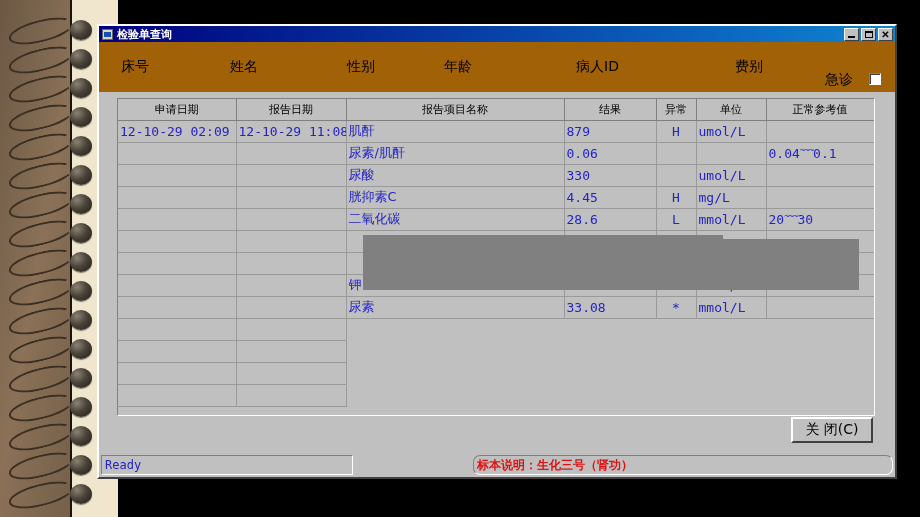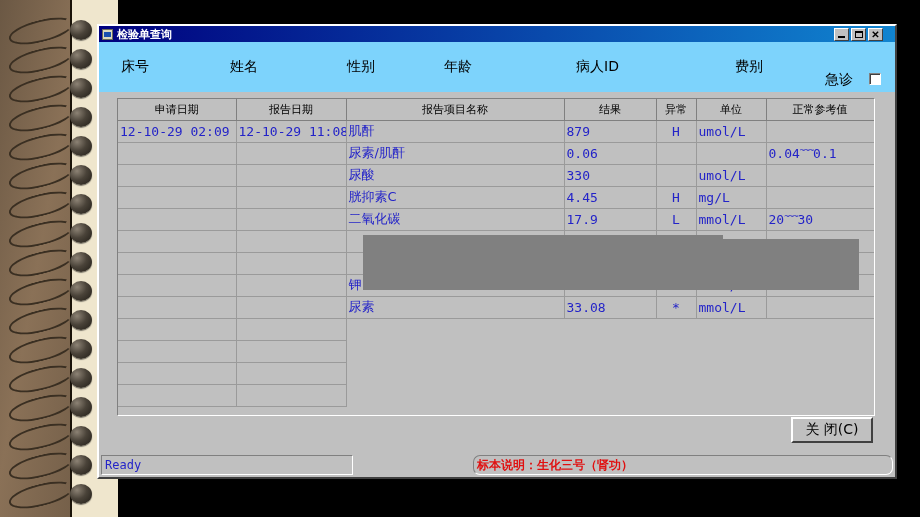--- a/index.html
+++ b/index.html
@@ -66,21 +66,21 @@
     border-top: 2px solid #ffffff;
     border-left: 2px solid #ffffff;
     border-right: 2px solid #404040;
     border-bottom: 2px solid #404040;
   }
 
   .titlebar {
     height: 16px;
     background: linear-gradient(to right, #00007e 0%, #1084d0 100%);
     display: flex; align-items: center;
-    padding: 0 12px 0 3px;
+    padding: 0 2px 0 3px;
   }
   .title-icon {
     width: 11px; height: 11px;
     background: #dcd8c0;
     border: 1px solid #6a6a5a;
     position: relative;
     flex: 0 0 auto;
     margin-right: 4px;
   }
   .title-icon:after {
@@ -114,21 +114,21 @@
     overflow: hidden;
   }
   .winbtn .g-min { position:absolute; left:3px; bottom:2px; width:7px; height:2px; background:#000; }
   .winbtn .g-max { position:absolute; left:3px; top:2px; width:8px; height:7px; border:1px solid #000; border-top-width:2px; }
   .winbtn .g-close { display:block; font-weight:bold; font-size:10px; line-height:11px; }
 
   
   .infobar {
     position: relative;
     height: 50px;
-    background: #7dd3fc;
+    background: #a16207;
   }
   .infolabel {
     position: absolute;
     font-size: 14px;
     color: #000000;
     font-family: "DejaVu Sans", "Liberation Sans", sans-serif;
     white-space: nowrap;
   }
   .chk {
     position: absolute;
@@ -415,21 +415,21 @@
               <td class="cjk">胱抑素C</td>
               <td class="abn">4.45</td>
               <td class="flag">H</td>
               <td>mg/L</td>
               <td></td>
             </tr>
             <tr>
               <td></td>
               <td></td>
               <td class="cjk">二氧化碳</td>
-              <td class="abn">17.9</td>
+              <td class="abn">28.6</td>
               <td class="flag">L</td>
               <td>mmol/L</td>
               <td>20<span class="ref-sep">~~~</span>30</td>
             </tr>
             <tr>
               <td></td>
               <td></td>
               <td class="cjk"></td>
               <td class="abn"></td>
               <td class="flag">H</td>

